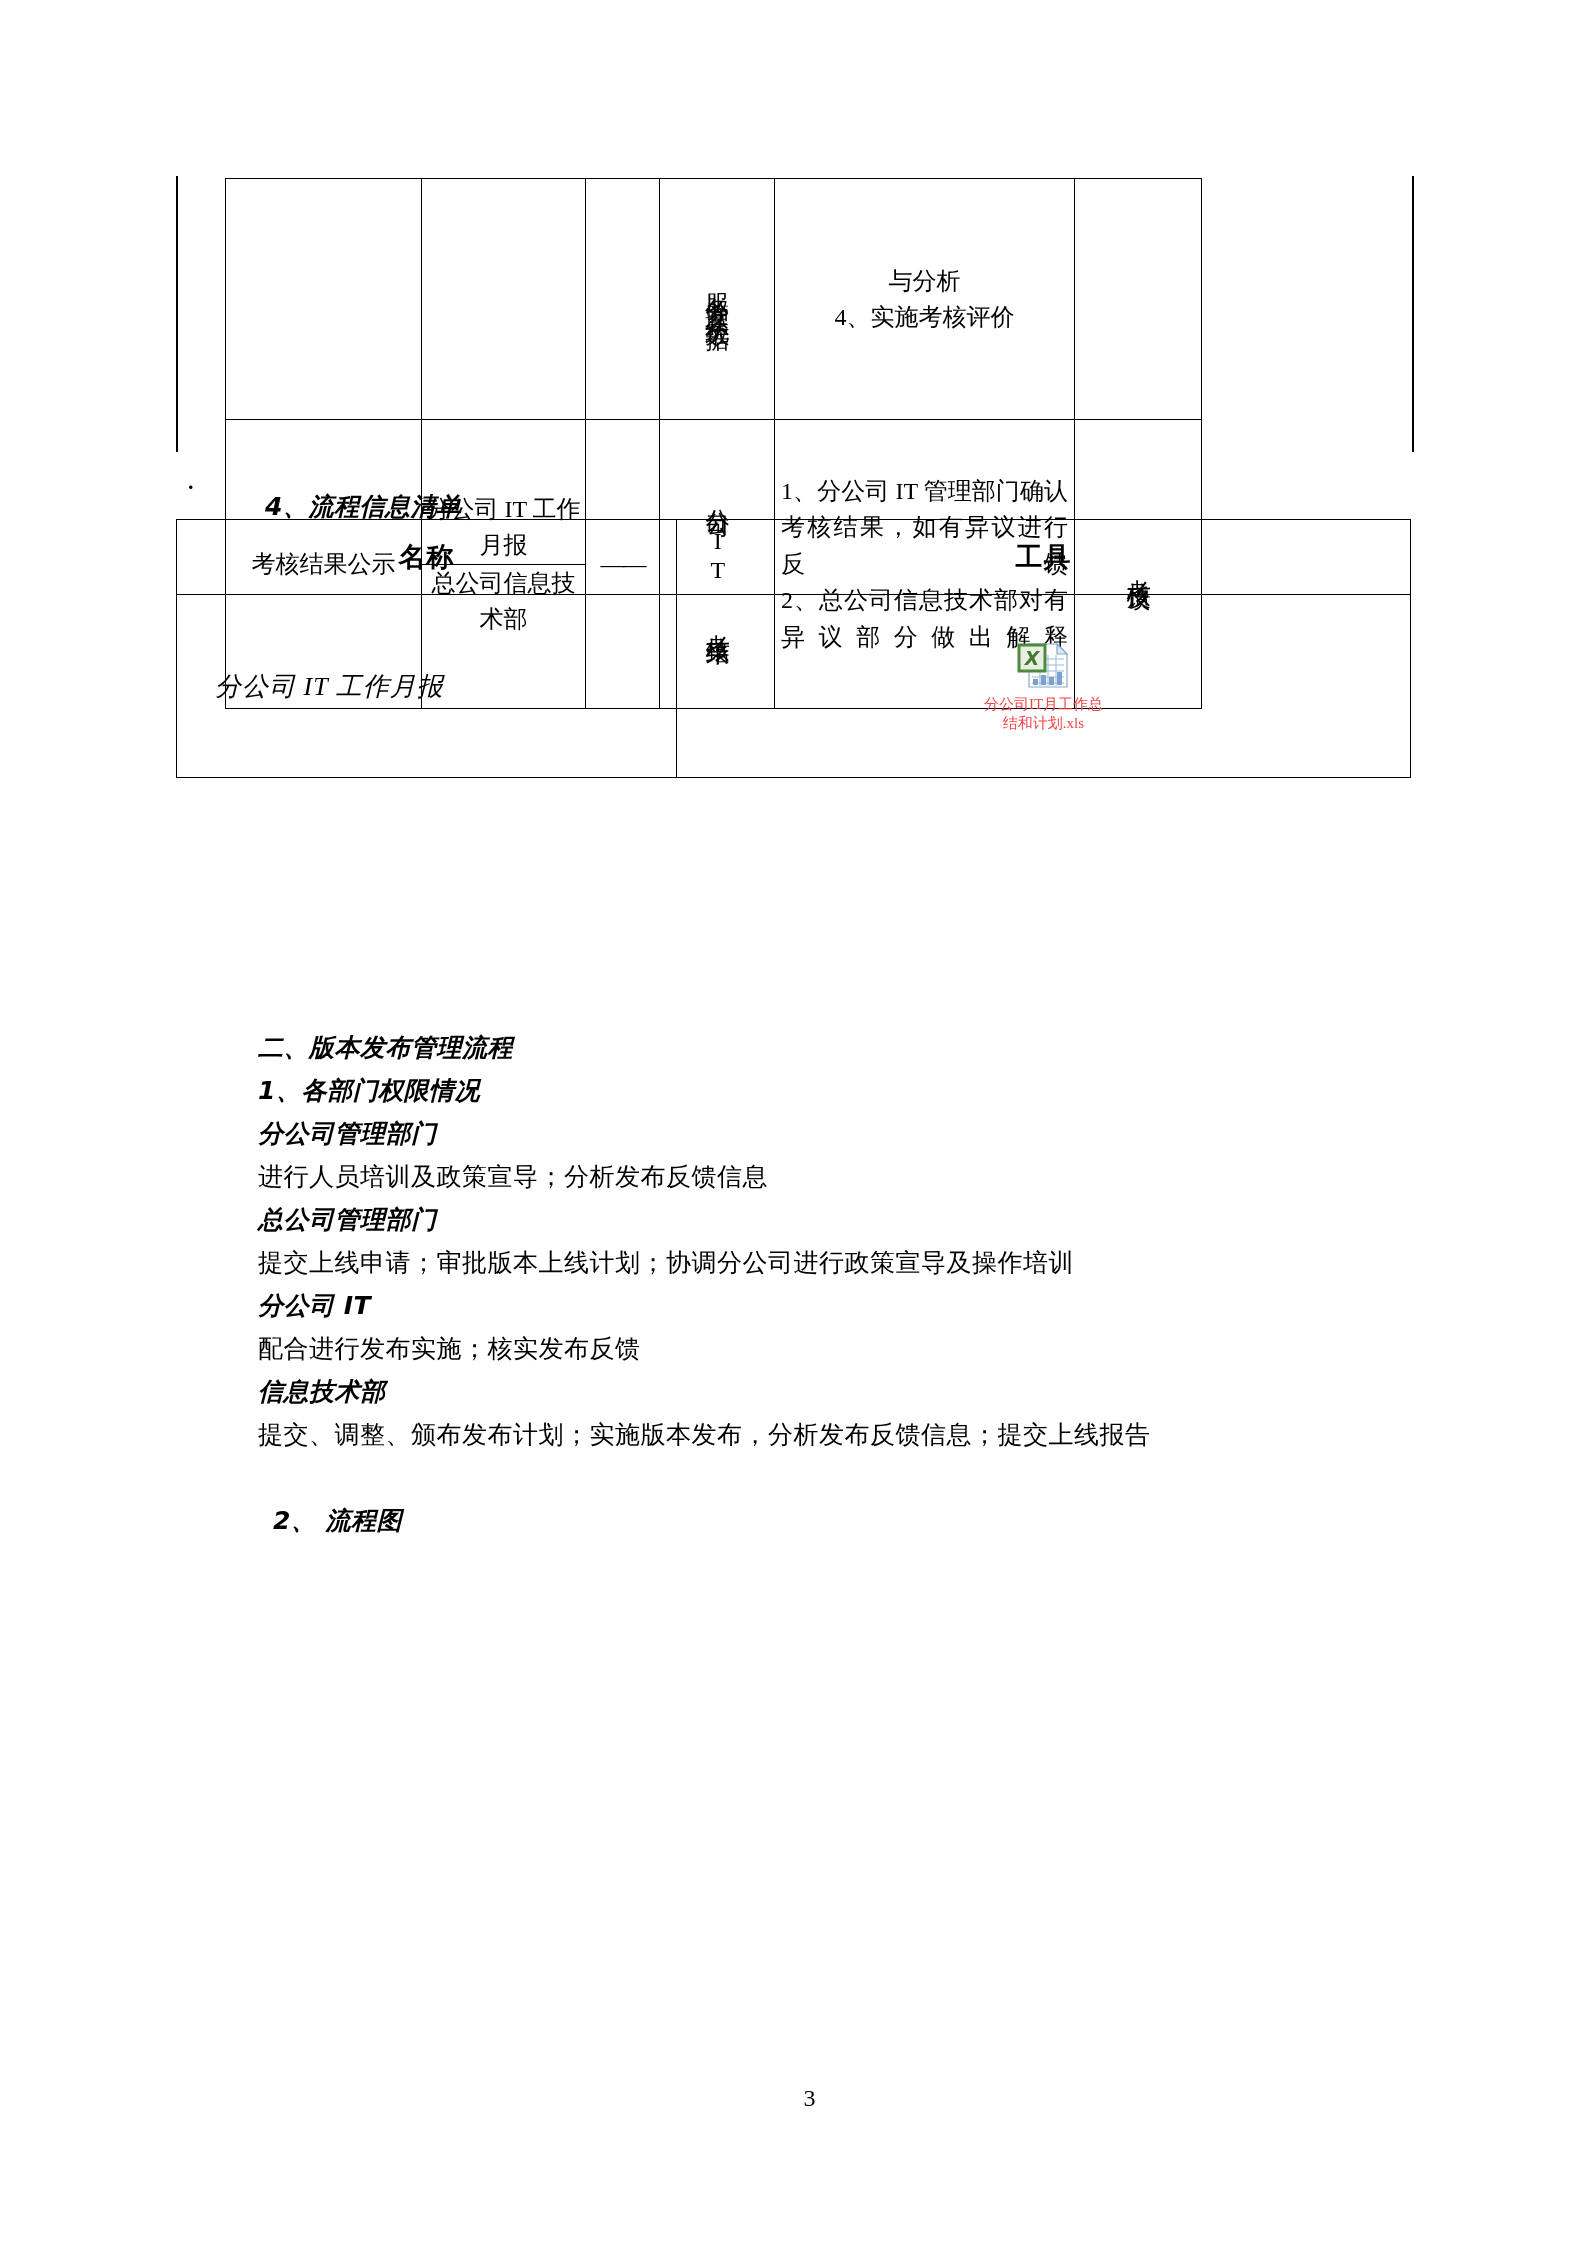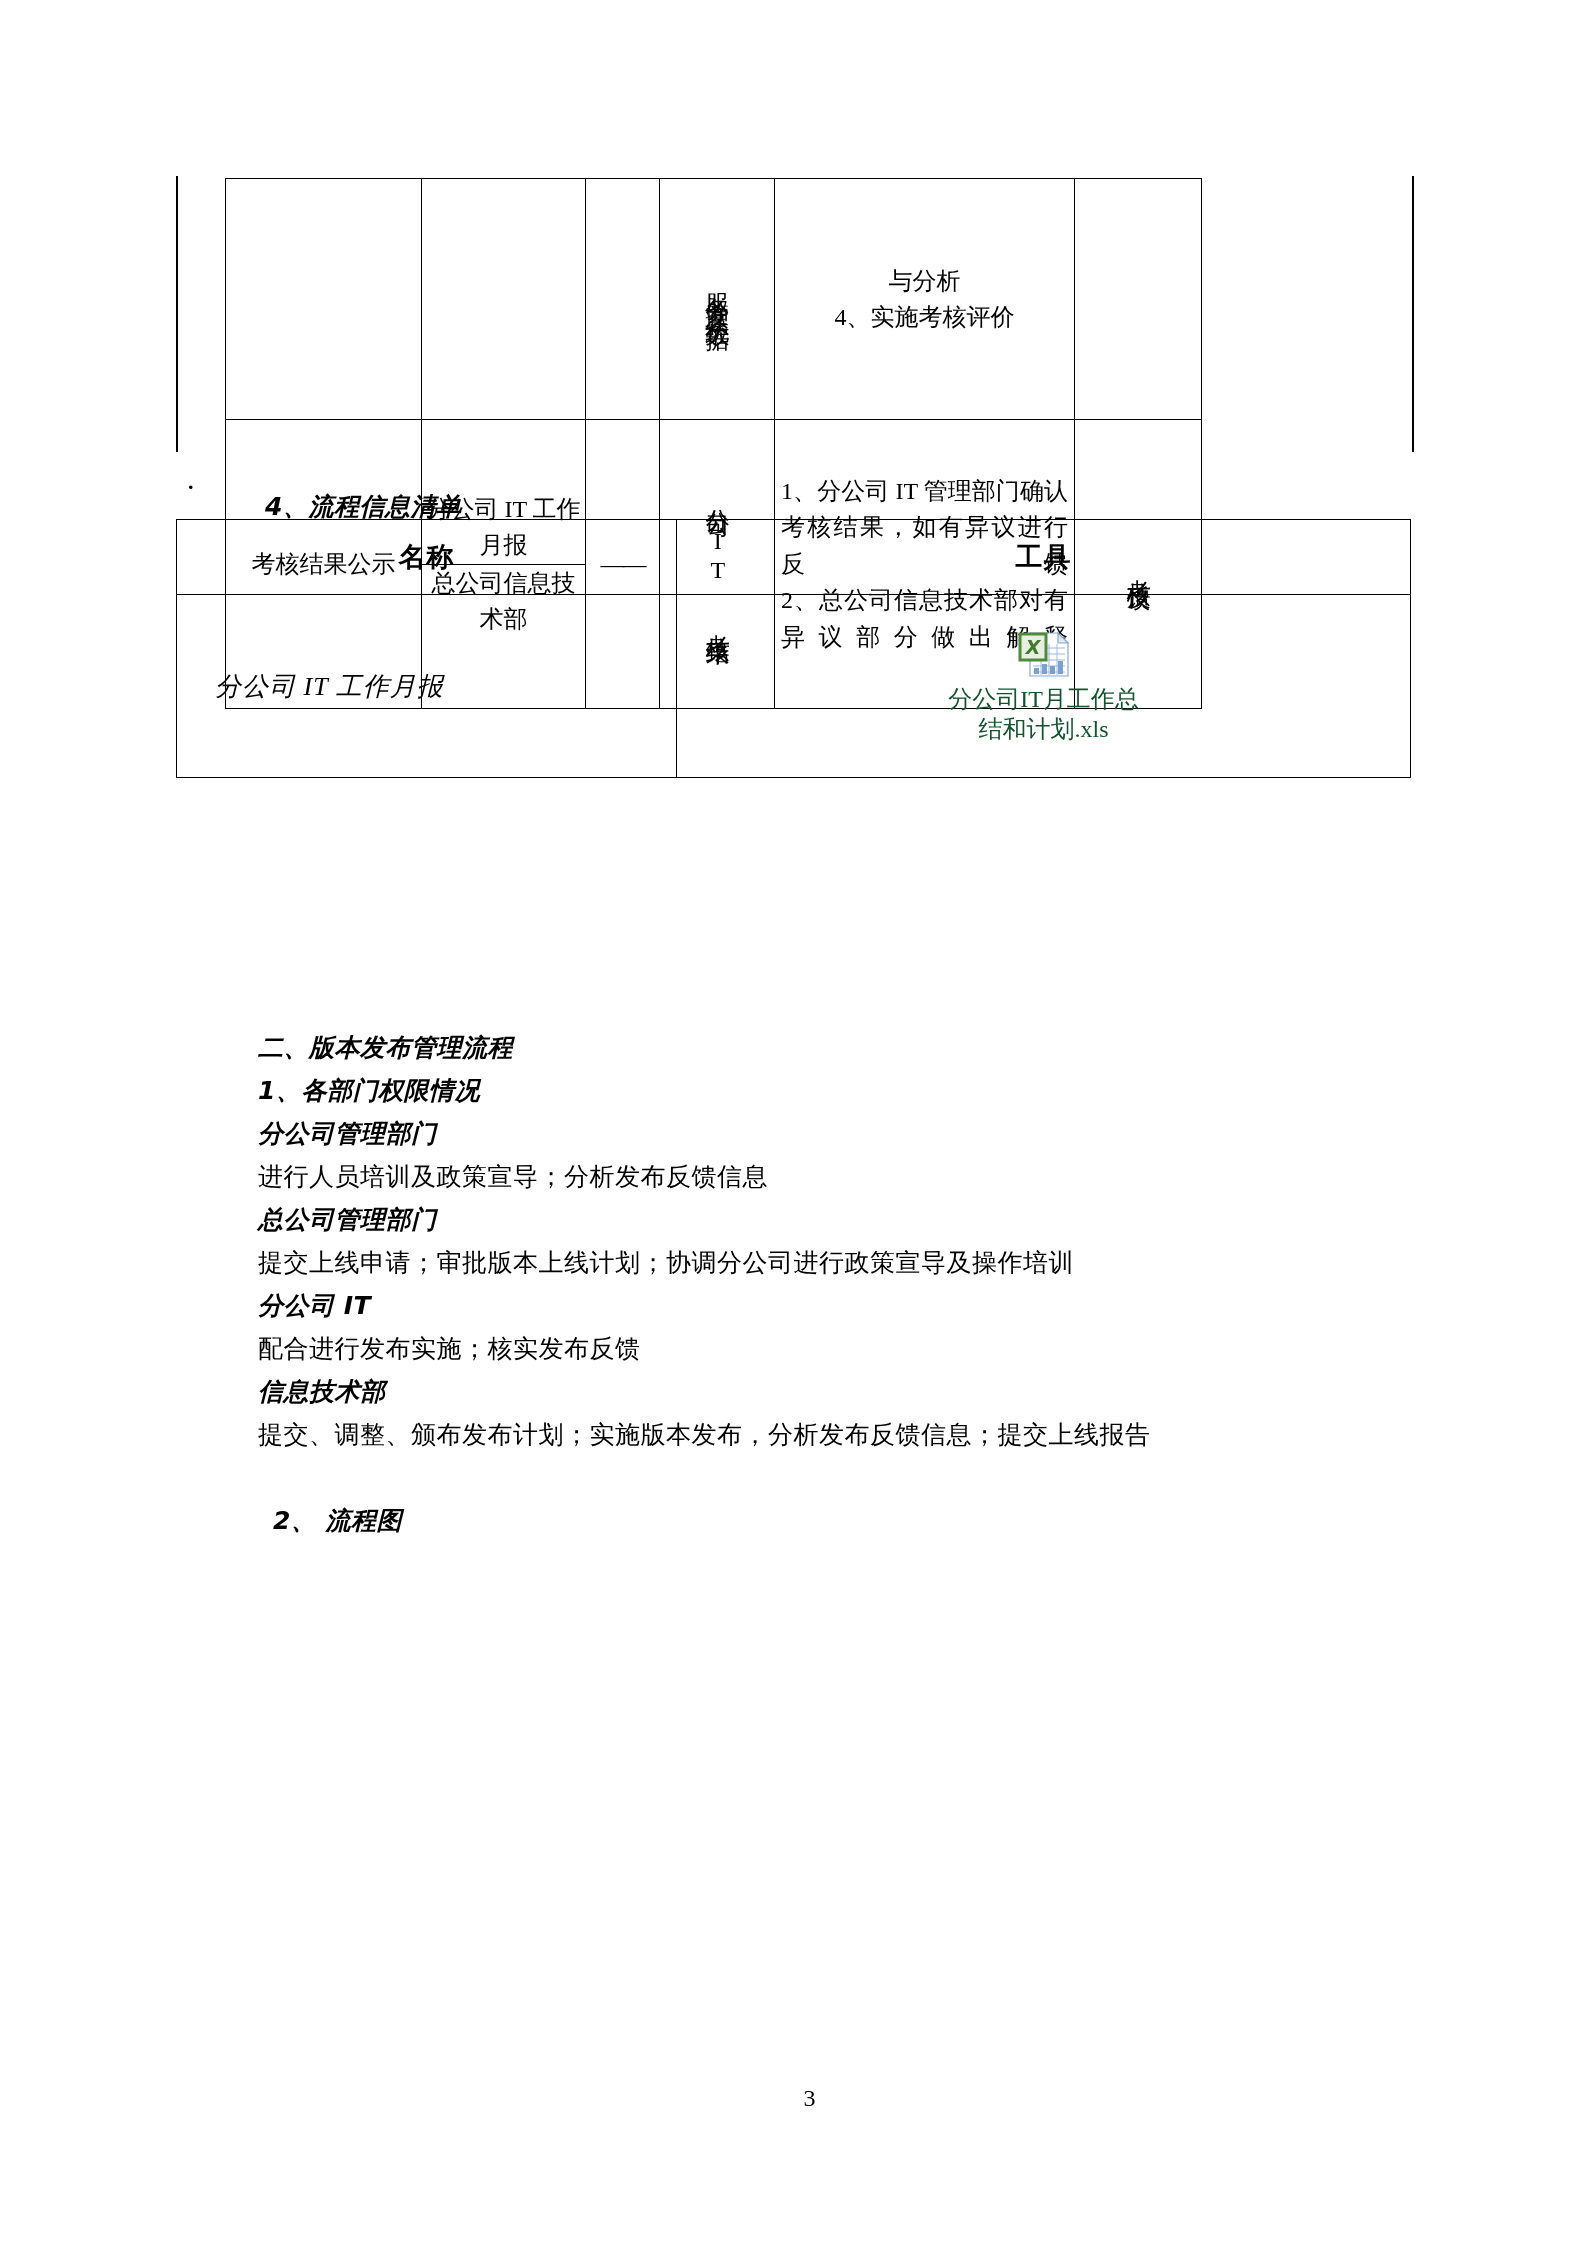--- a/index.html
+++ b/index.html
@@ -175,25 +175,25 @@
     text-align: center;
   }
   .xls-icon {
     display: block;
     margin: 0 auto 2px auto;
     width: 52px;
     height: 54px;
   }
   .file-caption {
     font-family: "Liberation Serif", "DejaVu Serif", serif;
-    font-size: 24px;
+    font-size: 15px;
     line-height: 1.25;
     letter-spacing: 0px;
     white-space: pre-line;
-    color: #14532d;
+    color: #ef4444;
   }
 
   
   .pageno {
     position: absolute;
     left: 0;
     top: 2085px;
     width: 1587px;
     text-align: center;
     font-size: 24px;

